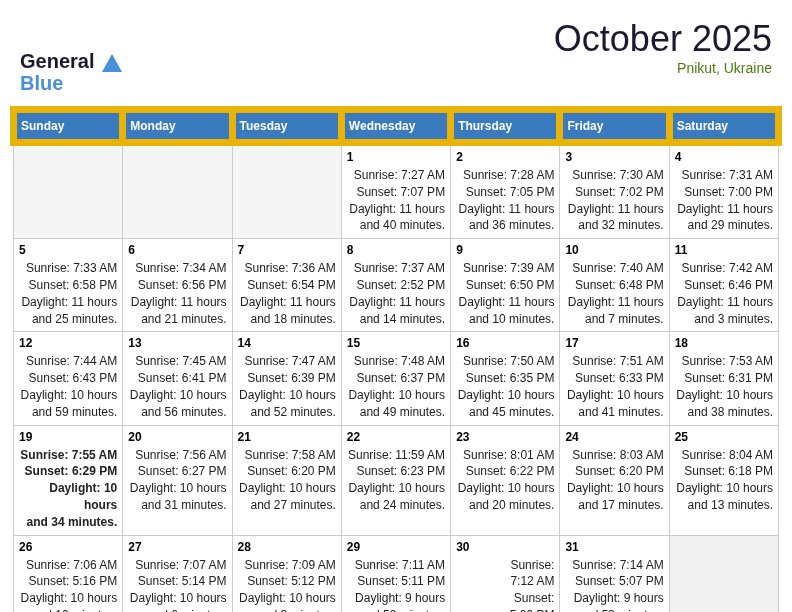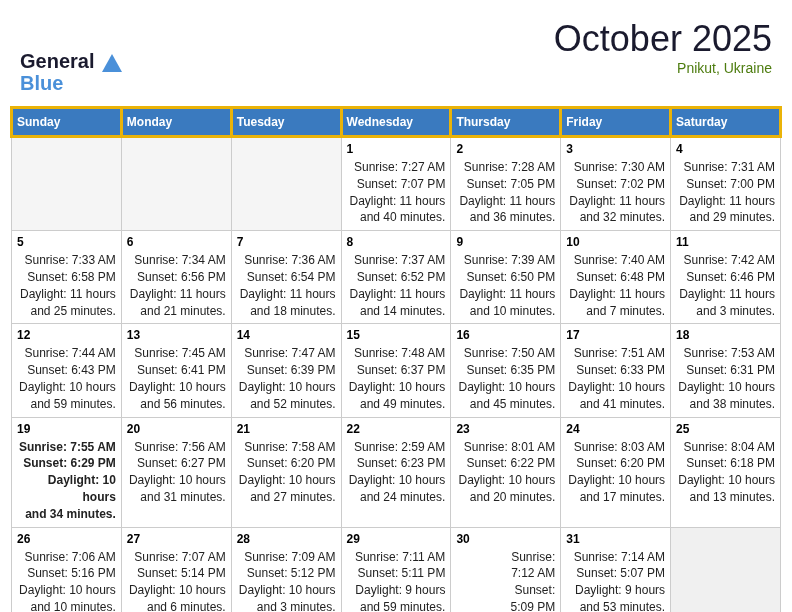--- a/index.html
+++ b/index.html
@@ -39,21 +39,21 @@
       border-collapse: collapse;
       font-size: 11px;
     }
     .calendar th {
       background-color: #3a7abf;
       color: white;
       padding: 6px 4px;
       text-align: left;
       font-weight: bold;
       font-size: 12px;
-      border: 3px solid #eab308;
+      border: 7px solid #eab308;
     }
     .calendar td {
       border: 1px solid #ccc;
       vertical-align: top;
       padding: 4px 5px;
       width: 14.28%;
       min-height: 90px;
       height: 90px;
       background: #fff;
     }
@@ -164,21 +164,21 @@
         <td>
           <span class="day-number">7</span>
           <div class="day-info" style="white-space: pre-line;">Sunrise: 7:36 AM
 Sunset: 6:54 PM
 Daylight: 11 hours
 and 18 minutes.</div>
         </td>
         <td>
           <span class="day-number">8</span>
           <div class="day-info" style="white-space: pre-line;">Sunrise: 7:37 AM
-Sunset: 6:52 PM
+Sunset: 2:52 PM
 Daylight: 11 hours
 and 14 minutes.</div>
         </td>
         <td>
           <span class="day-number">9</span>
           <div class="day-info" style="white-space: pre-line;">Sunrise: 7:39 AM
 Sunset: 6:50 PM
 Daylight: 11 hours
 and 10 minutes.</div>
         </td>
@@ -265,21 +265,21 @@
         </td>
         <td>
           <span class="day-number">21</span>
           <div class="day-info" style="white-space: pre-line;">Sunrise: 7:58 AM
 Sunset: 6:20 PM
 Daylight: 10 hours
 and 27 minutes.</div>
         </td>
         <td>
           <span class="day-number">22</span>
-          <div class="day-info" style="white-space: pre-line;">Sunrise: 2:59 AM
+          <div class="day-info" style="white-space: pre-line;">Sunrise: 11:59 AM
 Sunset: 6:23 PM
 Daylight: 10 hours
 and 24 minutes.</div>
         </td>
         <td>
           <span class="day-number">23</span>
           <div class="day-info" style="white-space: pre-line;">Sunrise: 8:01 AM
 Sunset: 6:22 PM
 Daylight: 10 hours
 and 20 minutes.</div>

